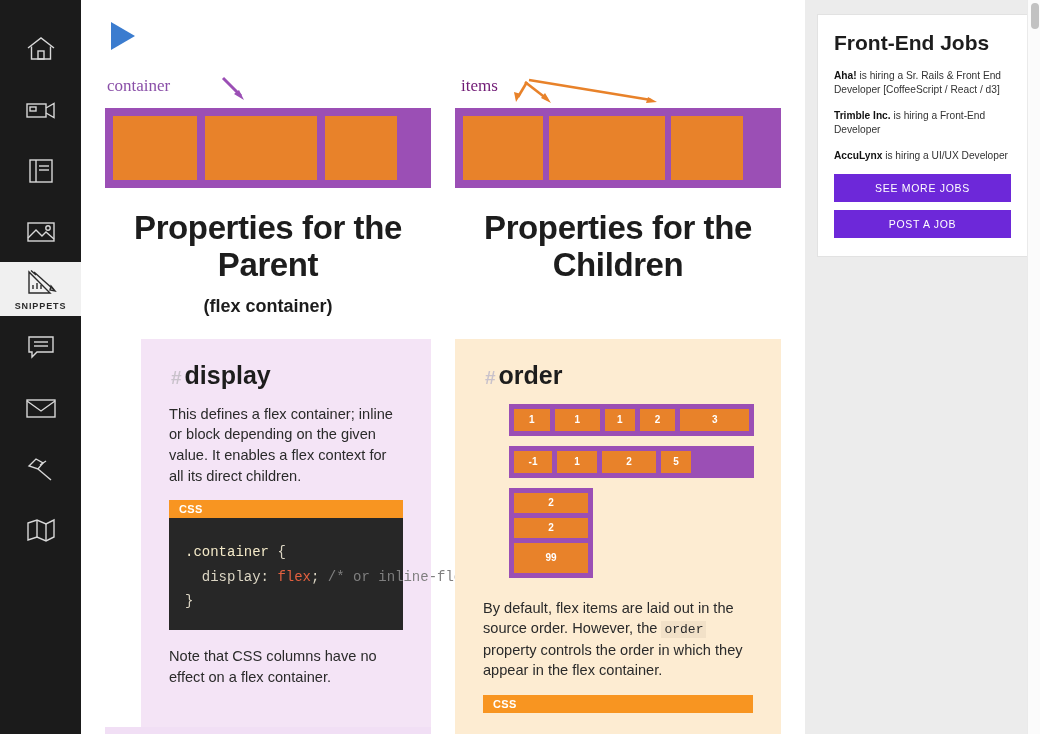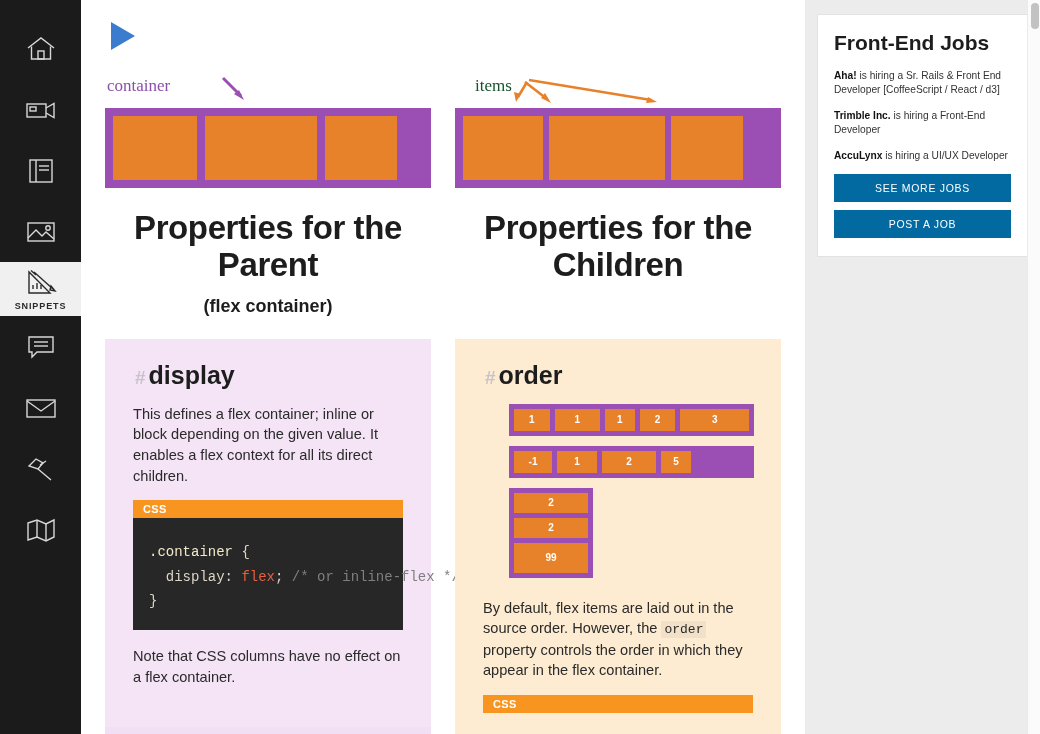--- a/index.html
+++ b/index.html
@@ -57,21 +57,21 @@
   
   .two-cols { display: flex; gap: 24px; }
   .col { width: 326px; }
 
   .annot-row { position: relative; height: 28px; }
   .annot-label {
     font-family: "Liberation Serif", serif;
     font-size: 17px; position: absolute; top: 0;
   }
   .annot-label.container { color: #8a4fa8; left: 2px; }
-  .annot-label.items { color: #14532d; left: 20px; }
+  .annot-label.items { color: #701a75; left: 6px; }
 
   .flexbox-demo {
     background: #9b4fb5; padding: 8px;
     display: flex; height: 80px; margin-top: 4px;
   }
   .flexbox-demo .fitem { background: #e8822a; height: 100%; }
   .demo-a .f1 { width: 84px; }
   .demo-a .f2 { width: 112px; margin-left: 8px; }
   .demo-a .f3 { width: 72px; margin-left: 8px; }
   .demo-b .f1 { width: 80px; }
@@ -84,21 +84,21 @@
     font-size: 33px; font-weight: bold; text-align: center; color: #1d1d1d;
     line-height: 1.13; margin-top: 21px; letter-spacing: -0.4px;
   }
   .sec-sub {
     font-size: 18px; font-weight: bold; text-align: center; color: #1d1d1d;
     margin-top: 12px; margin-bottom: 22px;
   }
 
   
   .card { padding: 22px 28px 26px 28px; }
-  .card.purple { background: #f4e4f6; }
+  .card.purple { background: #f4e4f6; margin-left: 36px; }
   .card.purple2 { background: #f1dff5; }
   .card.orange { background: #fdecd2; }
   .card-title {
     font-size: 25px; color: #1d1d1d; margin-bottom: 14px;
     position: relative; padding-left: 2px;
   }
   .card-title .hash { color: #c9c2cb; font-size: 19px; margin-right: 3px; }
   .card p {
     font-size: 14.6px; color: #2a2a2a; line-height: 1.42; margin-bottom: 14px;
   }
@@ -167,21 +167,21 @@
   }
   .jobs-title {
     font-size: 21px; font-weight: bold; color: #1d1d1d; margin-bottom: 14px;
   }
   .job {
     font-size: 10.2px; color: #333333; line-height: 1.42; margin-bottom: 11px;
   }
   .job b { color: #111111; }
   .jobs-btn {
     display: block; width: 100%;
-    background: #0369a1; color: #ffffff;
+    background: #6d28d9; color: #ffffff;
     text-align: center; font-size: 10.5px; letter-spacing: 0.7px;
     padding: 8px 5px; margin-top: 8px; border: none;
     font-family: "Liberation Sans", sans-serif;
   }
 
   
   #scrollbar {
     position: absolute; right: 0; top: 0;
     width: 13px; height: 734px; background: #fbfbfb;
     border-left: 1px solid #eaeaea;

